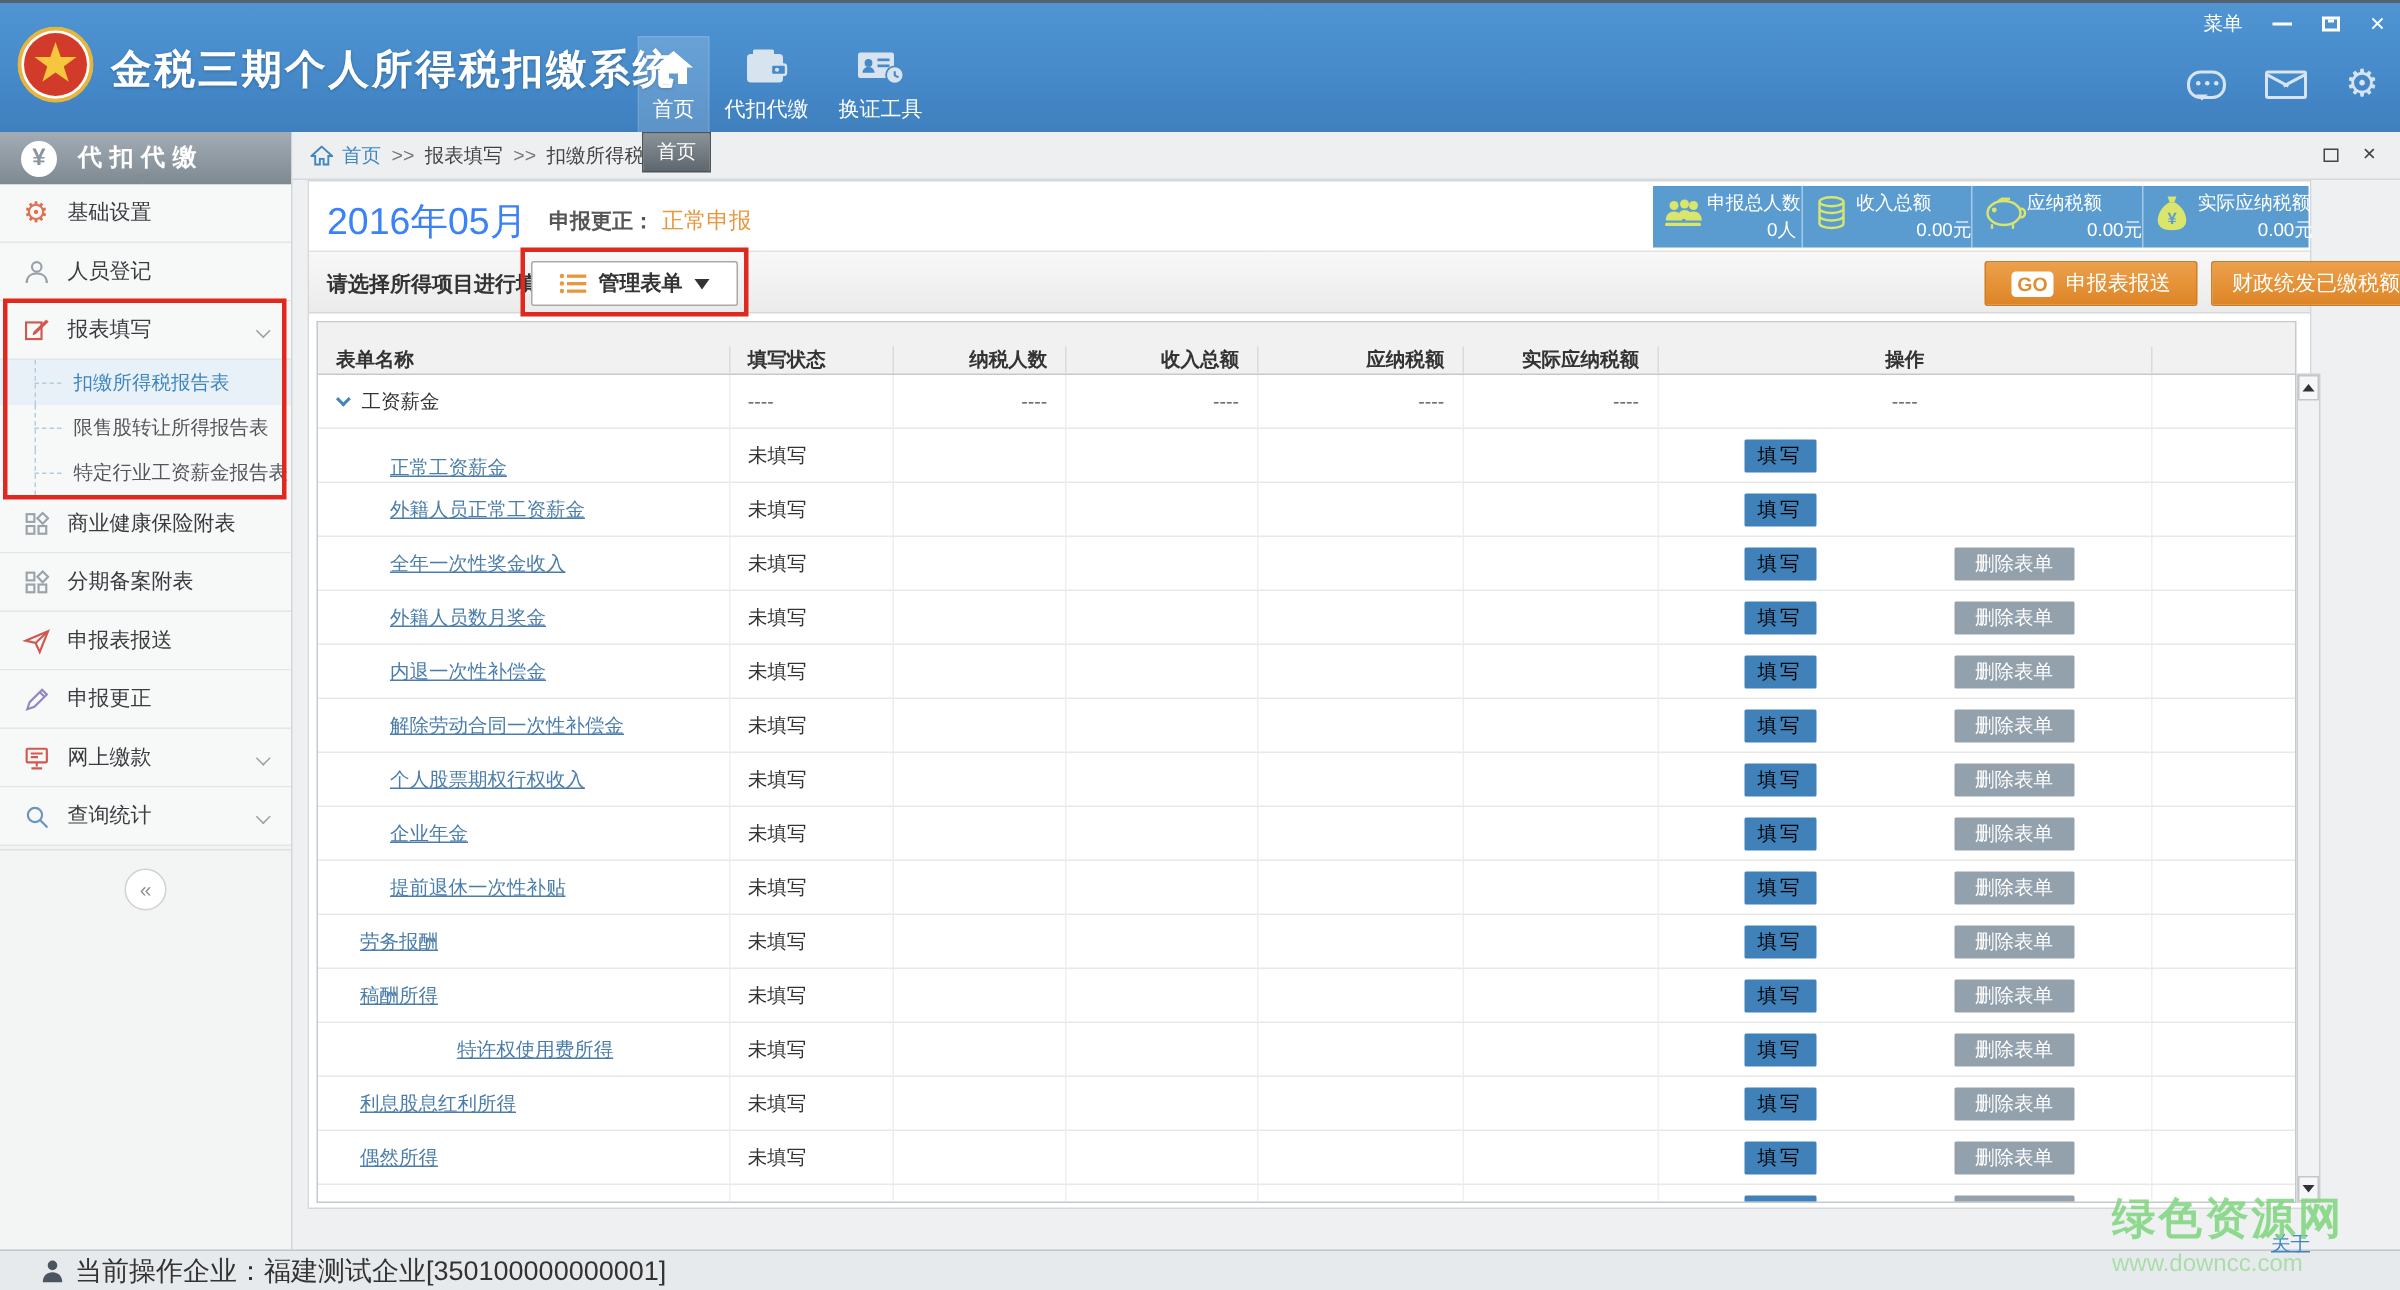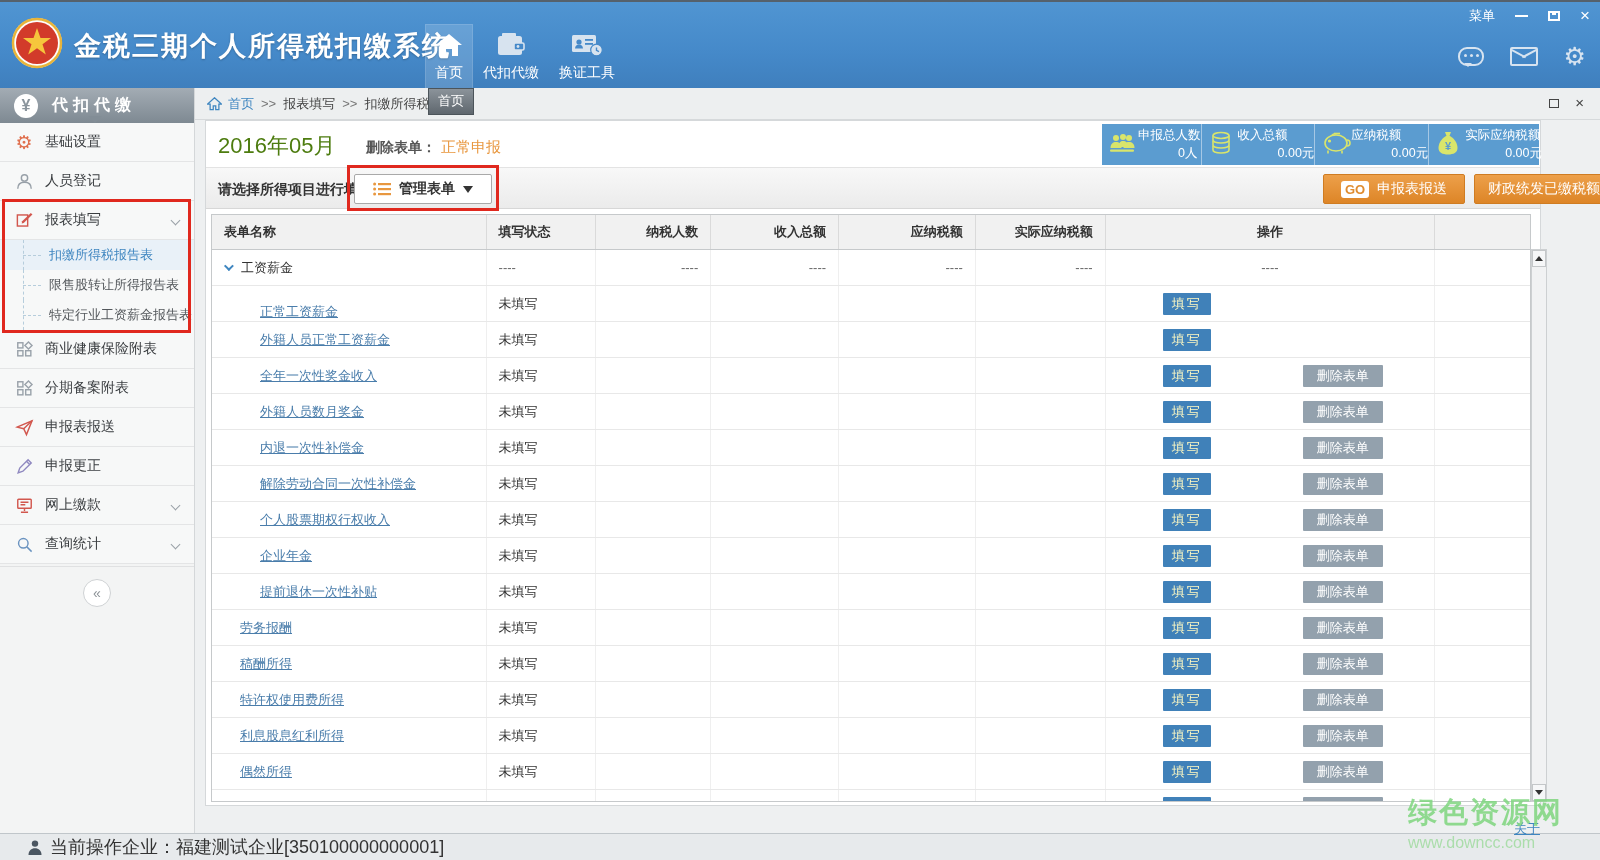--- a/index.html
+++ b/index.html
@@ -64,21 +64,21 @@
   #breadcrumb .bc-home { color:#3f86c0; margin-left:6px; cursor:pointer; }
   #breadcrumb .bc-sep { color:#777; margin:0 7px; }
   #breadcrumb .bc-item { color:#444; }
   .panel-controls { position:absolute; right:16px; top:9px; display:flex; gap:16px; align-items:center; color:#444; }
   .pc-max { width:10px; height:9px; border:1.5px solid #444; cursor:pointer; }
   .pc-close { font-size:15px; line-height:12px; cursor:pointer; }
 
   #card { position:absolute; left:10px; top:32px; width:1336px; height:686px; background:#fff; border:1px solid #d5d8da; }
 
   
-  #period-date { position:absolute; left:12px; top:10px; font-size:22px; color:#4d7c0f; }
+  #period-date { position:absolute; left:12px; top:10px; font-size:25px; color:#3b82f6; }
   #period-type-label { position:absolute; left:160px; top:18px; font-size:14px; font-weight:bold; color:#555; }
   #period-type-value { position:absolute; left:235px; top:17px; font-size:15px; color:#e8973f; }
   #stats-bar { position:absolute; right:1px; top:3px; width:437px; height:41px; background:#5b9cd0; display:flex; }
   .stat-cell { flex:1; display:flex; align-items:center; padding-left:7px; border-left:1px solid rgba(255,255,255,.45); }
   .stat-cell:first-child { border-left:none; }
   .stat-cell .stico { width:26px; flex:none; }
   .stat-txt { margin-left:3px; overflow:hidden; }
   .stat-label { color:#fff; font-size:12.5px; white-space:nowrap; }
   .stat-value { color:#fff; font-size:12.5px; white-space:nowrap; margin-top:1px;margin-left:40px; }
 
@@ -89,33 +89,33 @@
   #manage-btn .mlabel { font-size:14px; font-weight:bold; color:#333; }
   .caret-down { width:0; height:0; border:5px solid transparent; border-top:7px solid #333; margin-top:6px; }
   #manage-red-box { position:absolute; left:141px; top:-3px; width:152px; height:46px; border:3px solid #e0281e; z-index:30; pointer-events:none; }
   .orange-btn { position:absolute; top:6px; height:30px; display:flex; align-items:center; justify-content:center; gap:8px; padding:0 13px; color:#fff; font-size:14px; background:linear-gradient(180deg,#eda04a,#dd8527); border:1px solid #cf7c22; border-radius:2px; cursor:pointer; white-space:nowrap; }
   #submit-btn { left:1117px; width:142px; }
   #finance-btn { left:1268px; }
   .go-badge { background:#fff; color:#e08c2f; font-size:13px; font-weight:bold; border-radius:3px; padding:2px 4px; line-height:13px; }
 
   
   #grid { position:absolute; left:5px; top:93px; width:1320px; height:588px; border:1px solid #c6c9cb; background:#fff; overflow:hidden; }
-  .g-header { display:flex; height:35px; background:#f1f1f1; border-bottom:1px solid #c6c9cb; }
+  .g-header { display:flex; height:35px; background:#f1f1f1; border-bottom:1px solid #c6c9cb;align-items:flex-end; }
   .g-header .hcell { font-size:13px; font-weight:bold; color:#333; display:flex; align-items:center; border-right:1px solid #dadada; padding:0 12px; }
   .g-header .hcell:last-child { border-right:none; }
   .g-body { height:552px; overflow:hidden; }
   .g-row { display:flex; height:36px; border-bottom:1px solid #e8e8e8; }
   .gcell { display:flex; align-items:center; border-right:1px solid #efefef; padding:0 12px; font-size:13px; color:#333; overflow:hidden; }
   .gcell:last-child { border-right:none; }
   .al-r { justify-content:flex-end; color:#666; }
   .al-c { justify-content:center; color:#666; }
   .chev-blue { width:7px; height:7px; border-right:2px solid #3f86c0; border-bottom:2px solid #3f86c0; transform:rotate(45deg) translateY(-2px); margin-right:10px; flex:none; }
   .form-link { color:#4a7dab; text-decoration:underline; cursor:pointer; white-space:nowrap; }
   .op-cell { position:relative; padding:0; }
-  .btn-fill { position:absolute; left:57px; top:7px; width:48px; height:22px; background:#4081b9; color:#fef9c3; font-size:13px; border:none; border-radius:1px; cursor:pointer; letter-spacing:2px; }
+  .btn-fill { position:absolute; left:57px; top:7px; width:48px; height:22px; background:#4081b9; color:#000000; font-size:13px; border:none; border-radius:1px; cursor:pointer; letter-spacing:2px; }
   .btn-del { position:absolute; left:197px; top:7px; width:80px; height:22px; background:#93a1ad; color:#fff; font-size:13px; border:none; border-radius:1px; cursor:pointer; }
 
   
   #vscroll { position:absolute; left:1325px; top:128px; width:16px; height:553px; background:#f1f2f3; border:1px solid #cdd0d2; }
   .sc-btn { position:absolute; left:0; width:14px; height:17px; background:#f6f7f8; border:1px solid #c4c7c9; display:flex; align-items:center; justify-content:center; cursor:pointer; }
   .sc-up { top:0; }
   .sc-down { bottom:0; }
   .tri-up { width:0; height:0; border:4px solid transparent; border-bottom:5px solid #333; margin-top:-4px; }
   .tri-down { width:0; height:0; border:4px solid transparent; border-top:5px solid #333; margin-bottom:-4px; }
 
@@ -317,21 +317,21 @@
       <span class="bc-item">扣缴所得税报告表</span>
       <span class="panel-controls">
         <span class="pc-max"></span>
         <span class="pc-close">×</span>
       </span>
     </div>
 
     <div id="card">
 
       <div id="period-date">2016年05月</div>
-      <div id="period-type-label">删除表单：</div>
+      <div id="period-type-label">申报更正：</div>
       <div id="period-type-value">正常申报</div>
       <div id="stats-bar">
           <div class="stat-cell">
             <span class="stico"><svg width="26" height="22" viewBox="0 0 26 22">
                 <g fill="#d9e56b">
                   <circle cx="7" cy="6" r="3"></circle>
                   <path d="M1.5 16 C1.5 11.8 4 10 7 10 C10 10 12.5 11.8 12.5 16 Z"></path>
                   <circle cx="14" cy="5" r="3"></circle>
                   <path d="M9.5 15 C9.5 10.8 11.5 9 14 9 C17 9 19 10.8 19 15 Z"></path>
                   <circle cx="20" cy="6" r="3"></circle>
@@ -587,21 +587,21 @@
               <div class="gcell al-r" style="width: 128px;"></div>
               <div class="gcell al-r" style="width: 137px;"></div>
               <div class="gcell al-r" style="width: 130px;"></div>
               <div class="gcell op-cell" style="width: 330px;">
                 <button class="btn-fill">填写</button>
                 <button class="btn-del">删除表单</button>
               </div>
               <div class="gcell " style="width: 95px;"></div>
             </div>
             <div class="g-row">
-              <div class="gcell " style="width: 275px; padding-left: 28px;">
+              <div class="gcell " style="width: 275px; padding-left: 28px; justify-content: center;">
                 <span class="form-link">特许权使用费所得</span>
               </div>
               <div class="gcell " style="width: 110px;">未填写</div>
               <div class="gcell al-r" style="width: 115px;"></div>
               <div class="gcell al-r" style="width: 128px;"></div>
               <div class="gcell al-r" style="width: 137px;"></div>
               <div class="gcell al-r" style="width: 130px;"></div>
               <div class="gcell op-cell" style="width: 330px;">
                 <button class="btn-fill">填写</button>
                 <button class="btn-del">删除表单</button>

